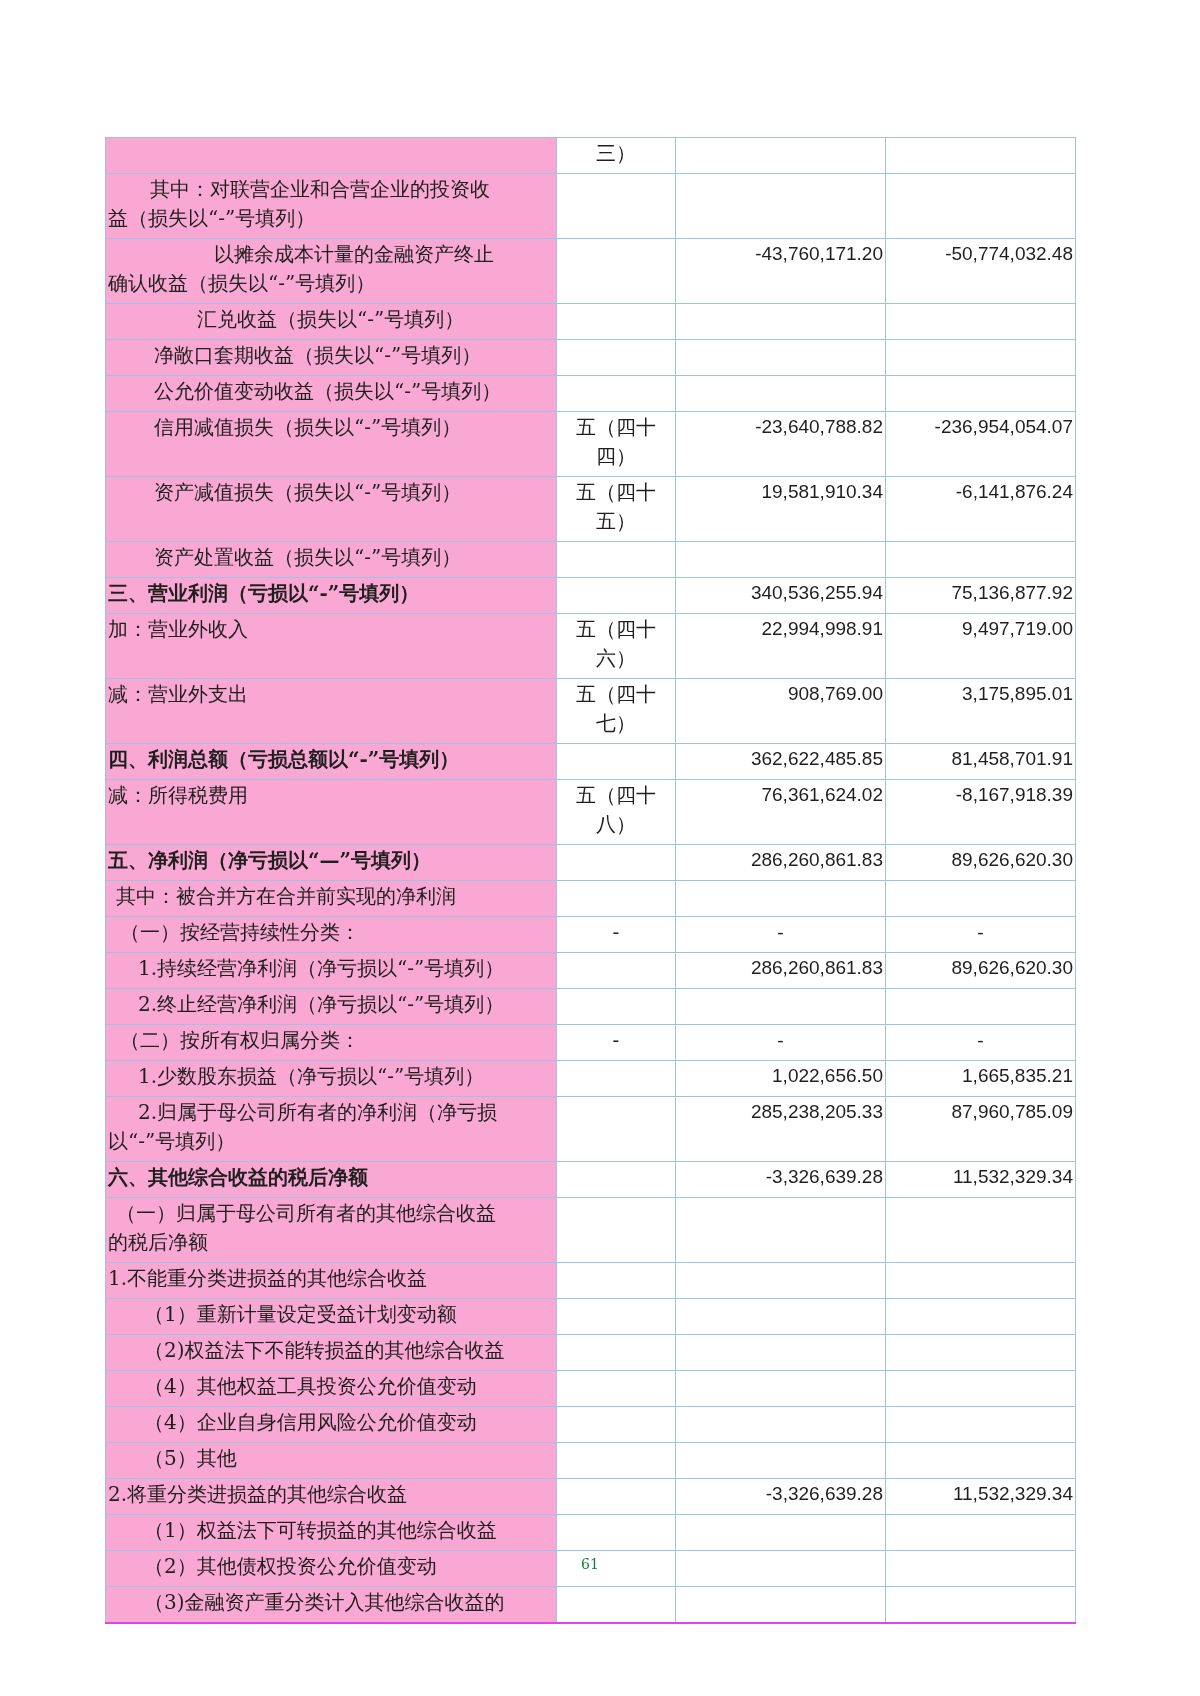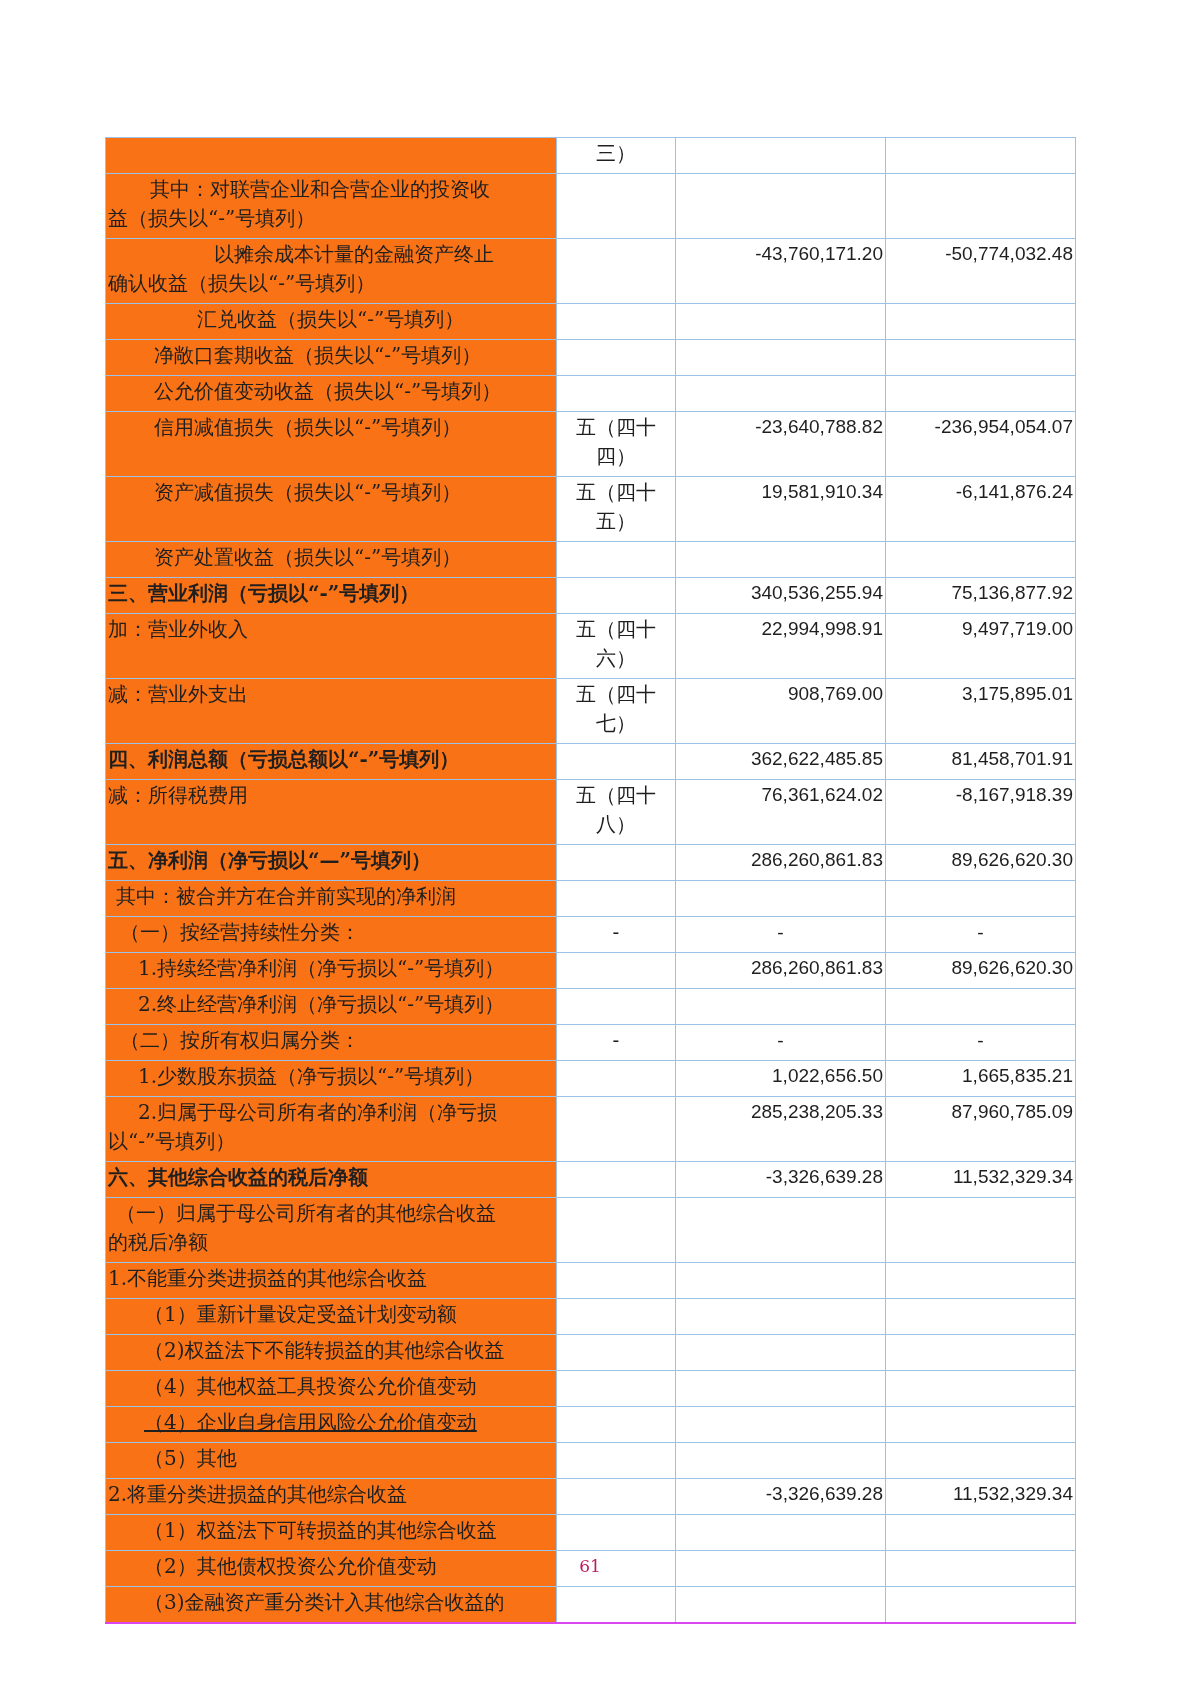--- a/index.html
+++ b/index.html
@@ -22,21 +22,21 @@
   }
   table.fin-table td {
     border: 1px solid #9cc3e6;
     vertical-align: top;
     padding: 1px 2px;
     overflow: hidden;
   }
   tr.h1 td { height: 33px; }
   tr.h2 td { height: 62px; }
   td.label {
-    background: #f97316;
+    background: #f9a8d4;
     font-family: "DejaVu Serif", serif;
     font-size: 20px;
     line-height: 29px;
     padding: 1px 8px 1px 10px;
     white-space: pre-wrap;
     text-align: left;
   }
   tr.bold td.label { font-weight: bold; }
   td.note {
     font-family: "DejaVu Serif", serif;
@@ -59,22 +59,22 @@
     font-family: "DejaVu Serif", serif;
   }
   tr:last-child td { border-bottom: 2px solid #d946ef; }
   .footer {
     position: absolute;
     left: 105px;
     top: 1556px;
     width: 970px;
     text-align: center;
     font-family: "DejaVu Serif", serif;
-    font-size: 17px;
-    color: #be185d;
+    font-size: 14px;
+    color: #15803d;
   }
 </style>
 </head>
 <body>
 
 <div class="page">
   <table class="fin-table">
     <colgroup>
       <col style="width:451px">
       <col style="width:119px">
@@ -248,21 +248,21 @@
           <td class="v1"></td>
           <td class="v2"></td>
         </tr>
         <tr class="h1">
           <td class="label" style="text-indent: 1.8em;">（4）其他权益工具投资公允价值变动</td>
           <td class="note"></td>
           <td class="v1"></td>
           <td class="v2"></td>
         </tr>
         <tr class="h1">
-          <td class="label" style="text-indent: 1.8em; text-decoration: underline;">（4）企业自身信用风险公允价值变动</td>
+          <td class="label" style="text-indent: 1.8em;">（4）企业自身信用风险公允价值变动</td>
           <td class="note"></td>
           <td class="v1"></td>
           <td class="v2"></td>
         </tr>
         <tr class="h1">
           <td class="label" style="text-indent: 1.8em;">（5）其他</td>
           <td class="note"></td>
           <td class="v1"></td>
           <td class="v2"></td>
         </tr>

